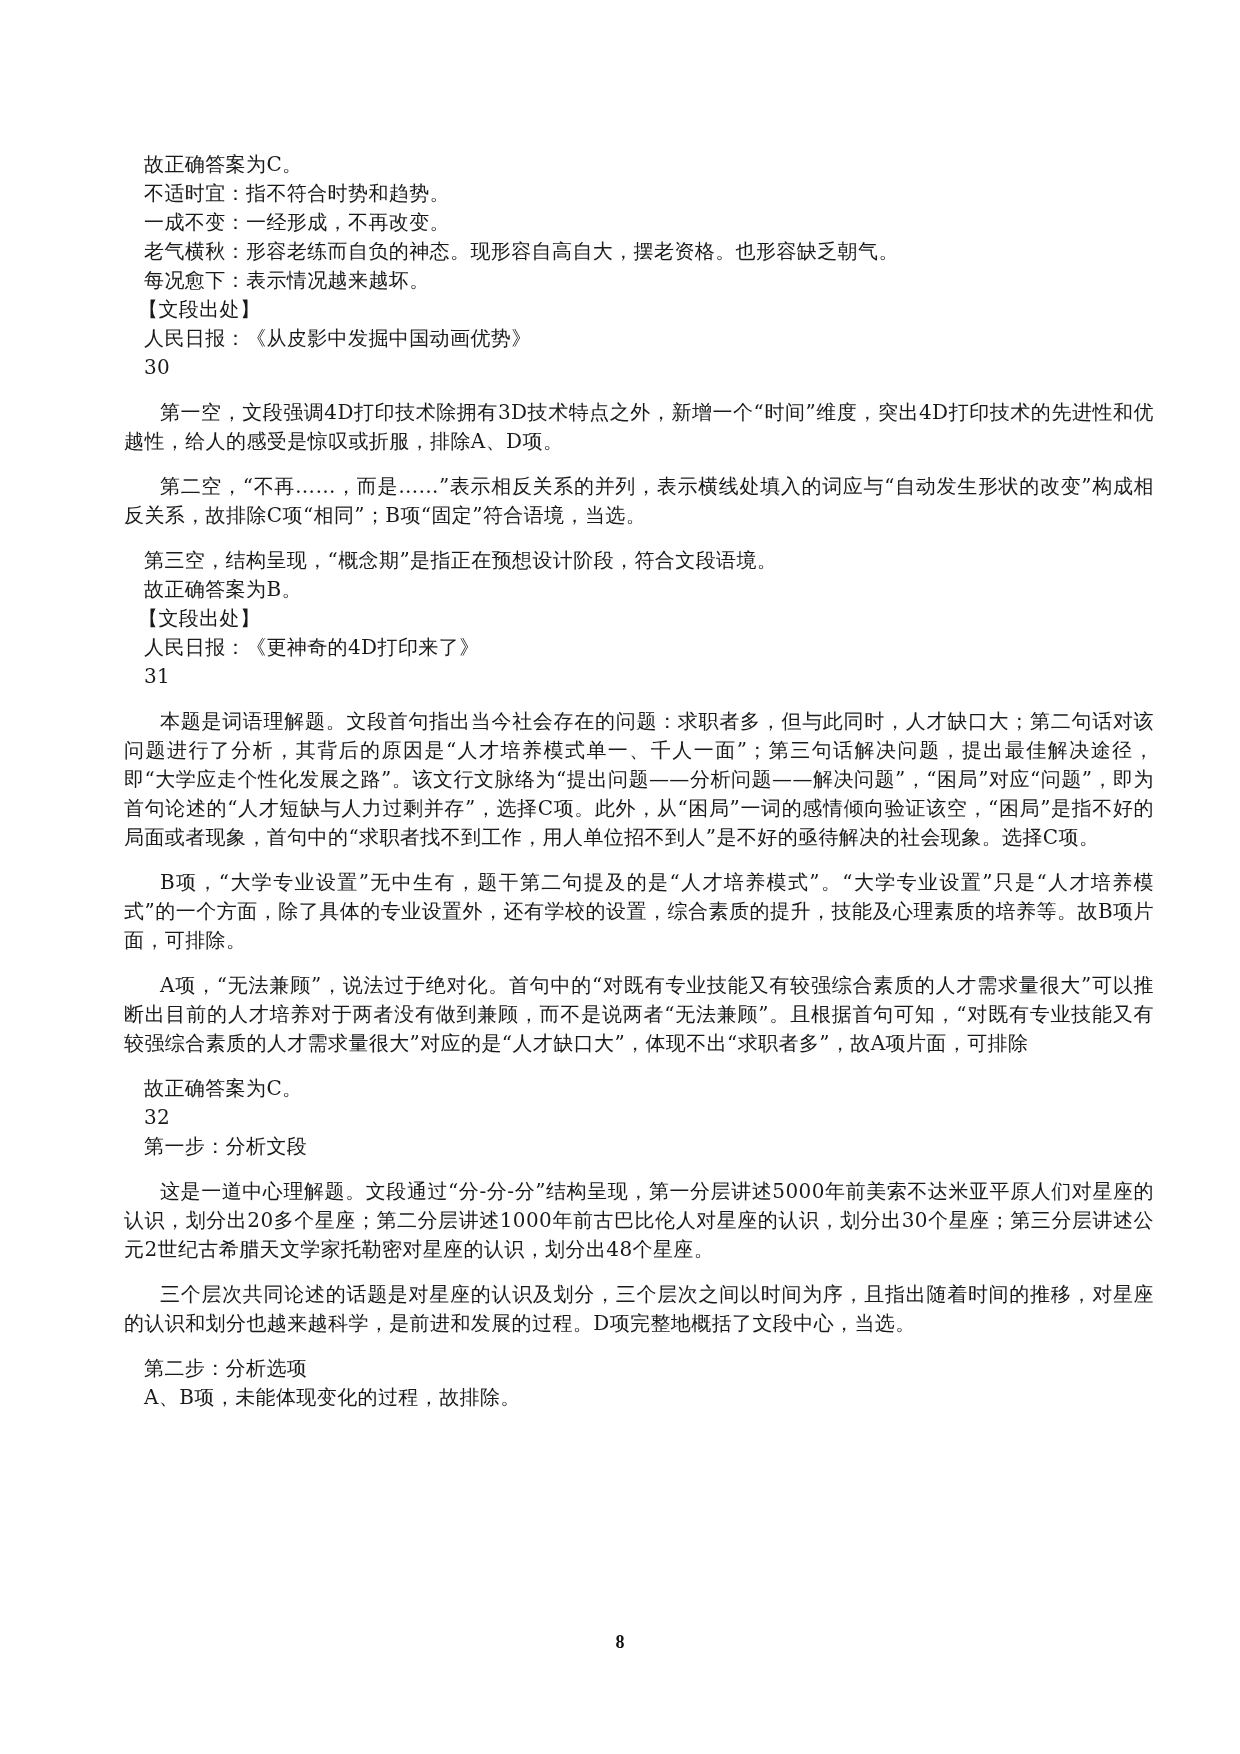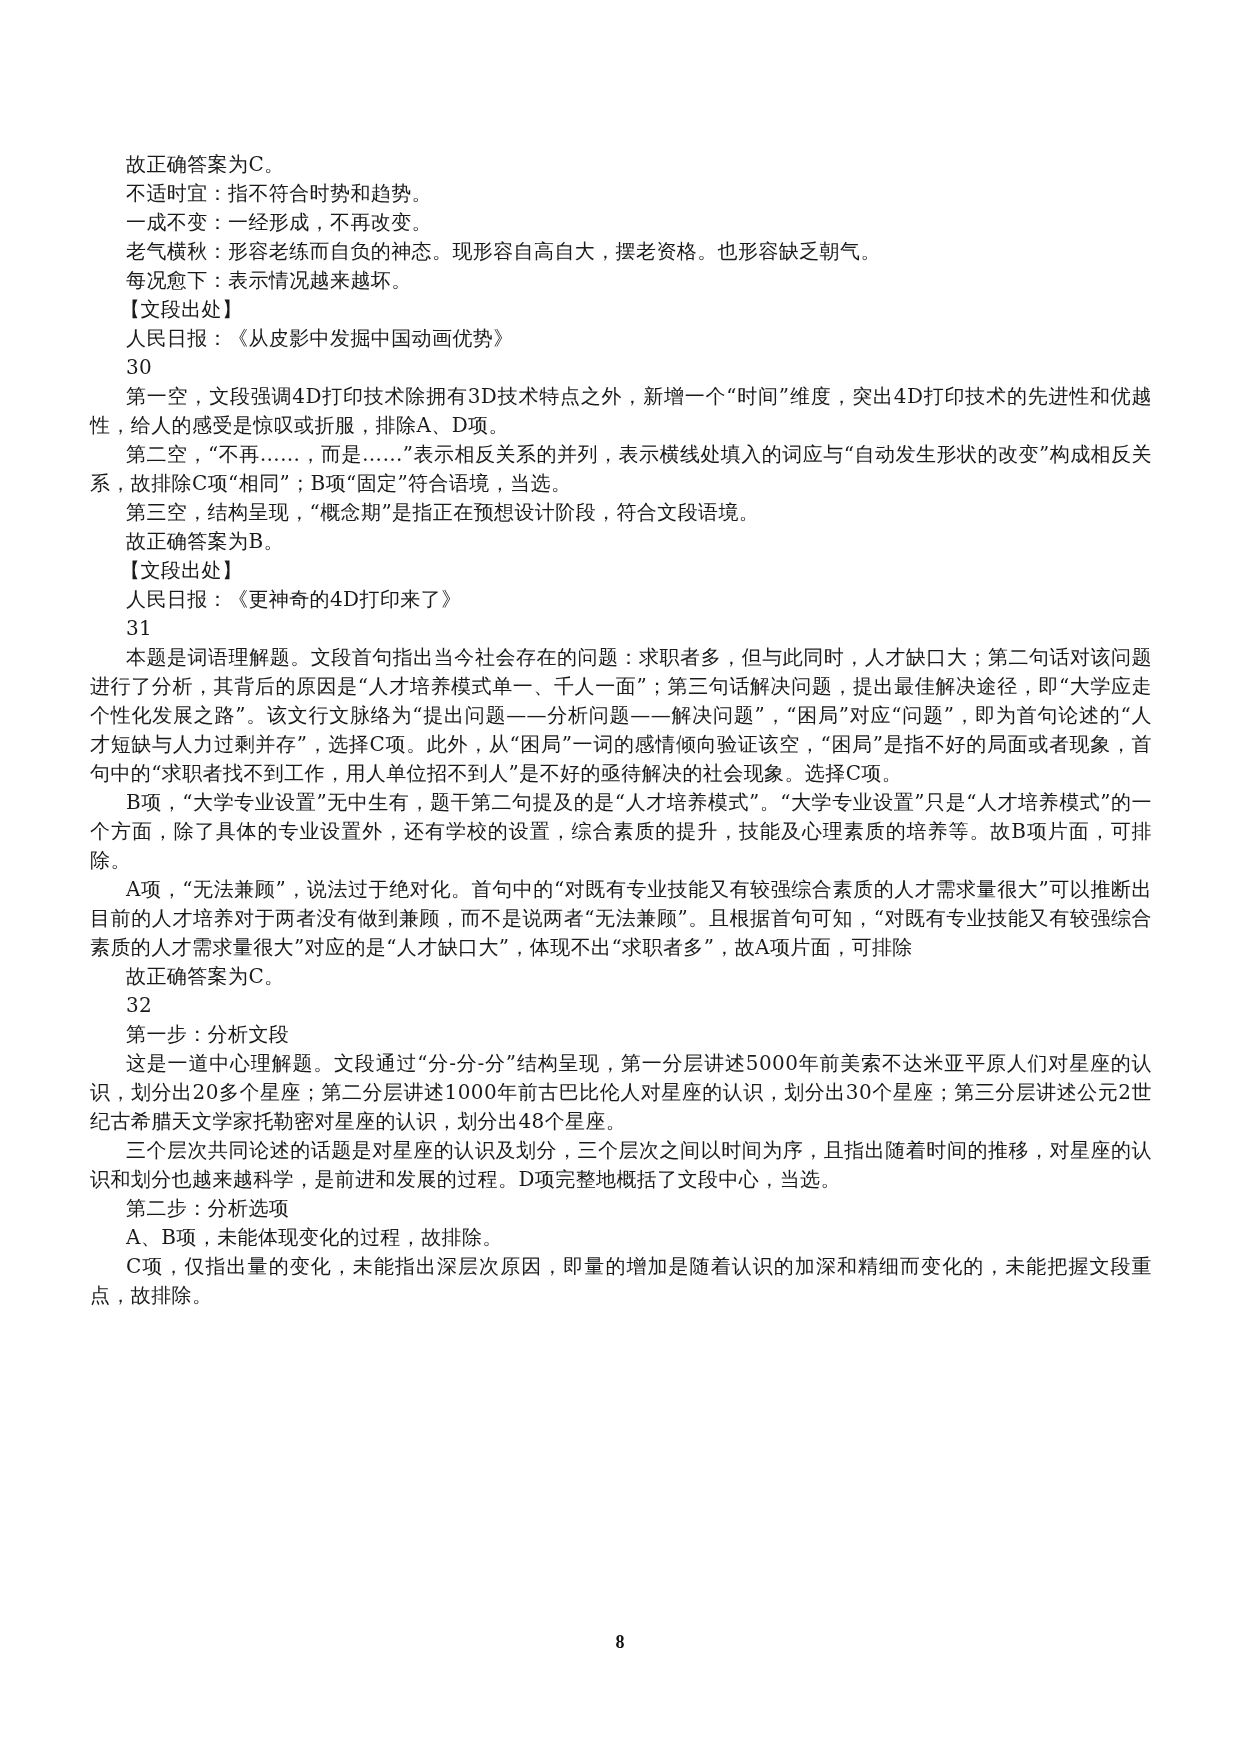--- a/index.html
+++ b/index.html
@@ -10,39 +10,39 @@
     body {
       width: 1240px;
       height: 1754px;
       position: relative;
       overflow: hidden;
       font-family: "DejaVu Serif", "Liberation Serif", serif;
       color: #1a1a1a;
     }
     .page {
       position: absolute;
-      left: 90px;
+      left: 108px;
       top: 150px;
       width: 1062px;
     }
     .line {
       font-size: 20px;
       line-height: 29px;
       height: 29px;
       white-space: nowrap;
       letter-spacing: 0.4px;
     }
     .p {
       font-size: 20px;
       line-height: 29px;
       text-indent: 36px;
       text-align: justify;
       text-align-last: left;
       letter-spacing: 0.4px;
-      margin: 0;
+      margin: 16px;
     }
     .indent { padding-left: 36px; }
     .page-number {
       position: absolute;
       left: 0;
       width: 1240px;
       top: 1632px;
       text-align: center;
       font-family: "Liberation Serif", serif;
       font-weight: bold;
@@ -72,16 +72,15 @@
   <p class="p">本题是词语理解题。文段首句指出当今社会存在的问题：求职者多，但与此同时，人才缺口大；第二句话对该问题进行了分析，其背后的原因是“人才培养模式单一、千人一面”；第三句话解决问题，提出最佳解决途径，即“大学应走个性化发展之路”。该文行文脉络为“提出问题——分析问题——解决问题”，“困局”对应“问题”，即为首句论述的“人才短缺与人力过剩并存”，选择C项。此外，从“困局”一词的感情倾向验证该空，“困局”是指不好的局面或者现象，首句中的“求职者找不到工作，用人单位招不到人”是不好的亟待解决的社会现象。选择C项。</p>
   <p class="p">B项，“大学专业设置”无中生有，题干第二句提及的是“人才培养模式”。“大学专业设置”只是“人才培养模式”的一个方面，除了具体的专业设置外，还有学校的设置，综合素质的提升，技能及心理素质的培养等。故B项片面，可排除。</p>
   <p class="p">A项，“无法兼顾”，说法过于绝对化。首句中的“对既有专业技能又有较强综合素质的人才需求量很大”可以推断出目前的人才培养对于两者没有做到兼顾，而不是说两者“无法兼顾”。且根据首句可知，“对既有专业技能又有较强综合素质的人才需求量很大”对应的是“人才缺口大”，体现不出“求职者多”，故A项片面，可排除</p>
   <div class="line indent">故正确答案为C。</div>
   <div class="line indent">32</div>
   <div class="line indent">第一步：分析文段</div>
   <p class="p">这是一道中心理解题。文段通过“分-分-分”结构呈现，第一分层讲述5000年前美索不达米亚平原人们对星座的认识，划分出20多个星座；第二分层讲述1000年前古巴比伦人对星座的认识，划分出30个星座；第三分层讲述公元2世纪古希腊天文学家托勒密对星座的认识，划分出48个星座。</p>
   <p class="p">三个层次共同论述的话题是对星座的认识及划分，三个层次之间以时间为序，且指出随着时间的推移，对星座的认识和划分也越来越科学，是前进和发展的过程。D项完整地概括了文段中心，当选。</p>
   <div class="line indent">第二步：分析选项</div>
   <div class="line indent">A、B项，未能体现变化的过程，故排除。</div>
-  <p class="p">C项，仅指出量的变化，未能指出深层次原因，即量的增加是随着认识的加深和精细而变化的，未能把握文段重点，故排除。</p>
 </div>
 
 <div class="page-number">8</div>
 
 </body></html>

